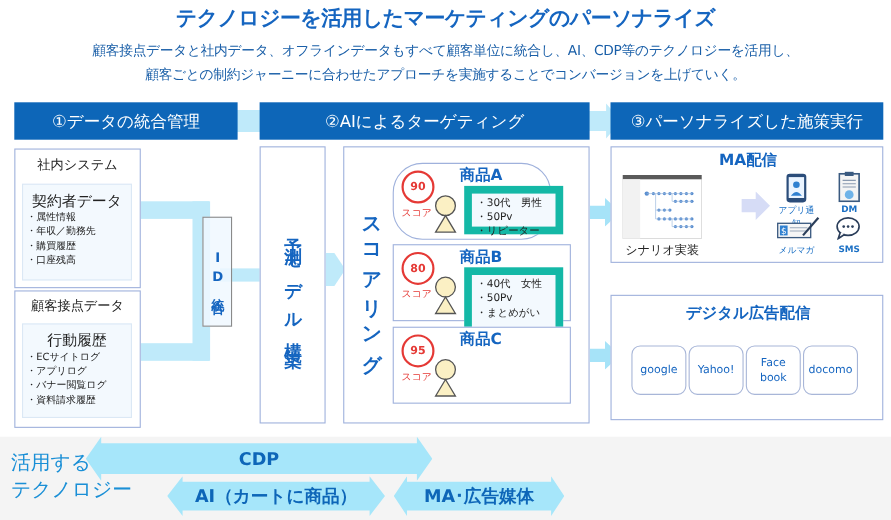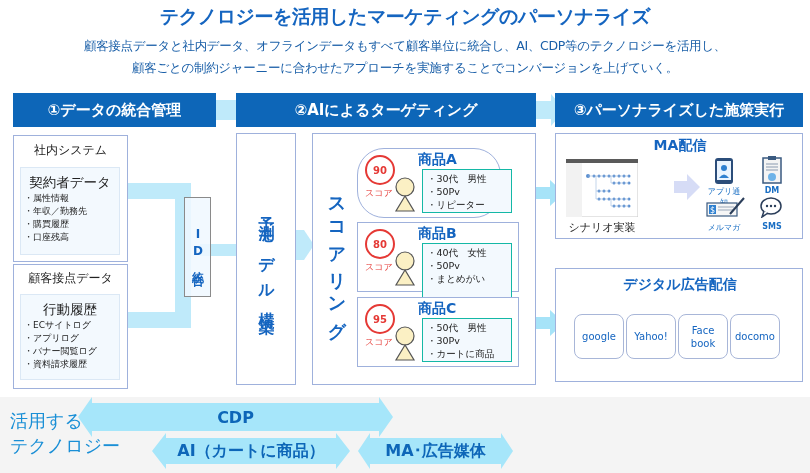--- a/index.html
+++ b/index.html
@@ -3,36 +3,36 @@
 <meta charset="utf-8">
 <style>
   * { box-sizing: border-box; margin: 0; padding: 0; }
   html, body { width: 810px; height: 473px; background: #ffffff; overflow: hidden; }
   body { position: relative; font-family: "DejaVu Sans", "Liberation Sans", sans-serif; color: #222; }
   .abs { position: absolute; }
 
   .title { left: 0; top: 4px; width: 810px; text-align: center; font-size: 19px; font-weight: bold; color: #1565c0; letter-spacing: -0.5px; }
   .sub { left: 0; width: 810px; text-align: center; font-size: 12.5px; color: #1a5fa8; letter-spacing: -0.3px; }
 
-  .hdr { background: #0d66b8; color: #fff; font-weight: bold; font-size: 15px; display: flex; align-items: center; justify-content: center; height: 34px; top: 93px; }
+  .hdr { background: #0d66b8; color: #fff; font-weight: normal; font-size: 15px; display: flex; align-items: center; justify-content: center; height: 34px; top: 93px; }
   .conn-bar { background: #bfeafa; }
 
   .panel { border: 1.5px solid #9fb1dc; background: #fff; }
   .inner { background: #f3f9fe; border: 1px solid #dbe8f5; }
 
   .lbl { font-size: 12px; text-align: center; color: #222; }
   .bul { font-size: 9px; line-height: 13px; color: #222; }
 
   .vtext { writing-mode: vertical-rl; text-orientation: upright; font-weight: bold; color: #1565c0; }
 
   .prod { border: 1.5px solid #9fb1dc; background: #fff; }
   .prod-title { font-weight: bold; color: #1565c0; font-size: 14px; }
   .score { width: 30px; height: 30px; border: 2px solid #e53935; border-radius: 50%; color: #e53935; font-size: 10px; font-weight: bold; display: flex; align-items: center; justify-content: center; background: #fff; }
   .score-lbl { color: #e53935; font-size: 9px; }
-  .pdetail { background: #f3f9fe; border: 1px solid #14b8a6; font-size: 9.5px; line-height: 13px; padding: 2px 4px; color: #222; }
+  .pdetail { background: #f3f9fe; border: 7px solid #14b8a6; font-size: 9.5px; line-height: 13px; padding: 2px 4px; color: #222; }
 
   .adbox { border: 1.5px solid #a8b6d8; border-radius: 8px; background: #fff; display: flex; align-items: center; justify-content: center; text-align: center; font-size: 10px; color: #1565c0; line-height: 13px; }
 
   .tech-lbl { font-size: 18px; color: #1a8fd6; line-height: 25px; }
   .techarrow { position: absolute; }
   .techarrow-text { position: absolute; left: 0; right: 0; top: 0; bottom: 0; display: flex; align-items: center; justify-content: center; font-weight: bold; font-size: 16px; color: #0d66b8; }
 </style>
 </head>
 <body>
 
@@ -124,25 +124,20 @@
 </div>
 
 <div class="abs prod" style="left:357px; top:297px; width:162px; height:70px;">
   <div class="abs prod-title" style="left:60px; top:2px;">商品C</div>
   <div class="abs score" style="left:7px; top:6px;">95</div>
   <div class="abs score-lbl" style="left:7px; top:38px;">スコア</div>
   <svg class="abs" style="left:35px; top:28px;" width="24" height="36">
     <circle cx="12" cy="10" r="9" fill="#fbf0c4" stroke="#555" stroke-width="1.2"></circle>
     <polygon points="12,19 3,34 21,34" fill="#fbf0c4" stroke="#555" stroke-width="1.2"></polygon>
   </svg>
-  <div class="abs pdetail" style="left:64px; top:20px; width:90px; height:44px;">
-    <div>・50代　男性</div>
-    <div>・30Pv</div>
-    <div>・カートに商品</div>
-  </div>
 </div>
 
 <svg class="abs" style="left:536px; top:180px;" width="28" height="26">
   <polygon points="0,7 14,7 14,0 28,13 14,26 14,19 0,19" fill="#a6e3f8"></polygon>
 </svg>
 <svg class="abs" style="left:536px; top:310px;" width="28" height="26">
   <polygon points="0,7 14,7 14,0 28,13 14,26 14,19 0,19" fill="#a6e3f8"></polygon>
 </svg>
 
 <div class="abs panel" style="left:555px; top:133px; width:248px; height:106px;">

